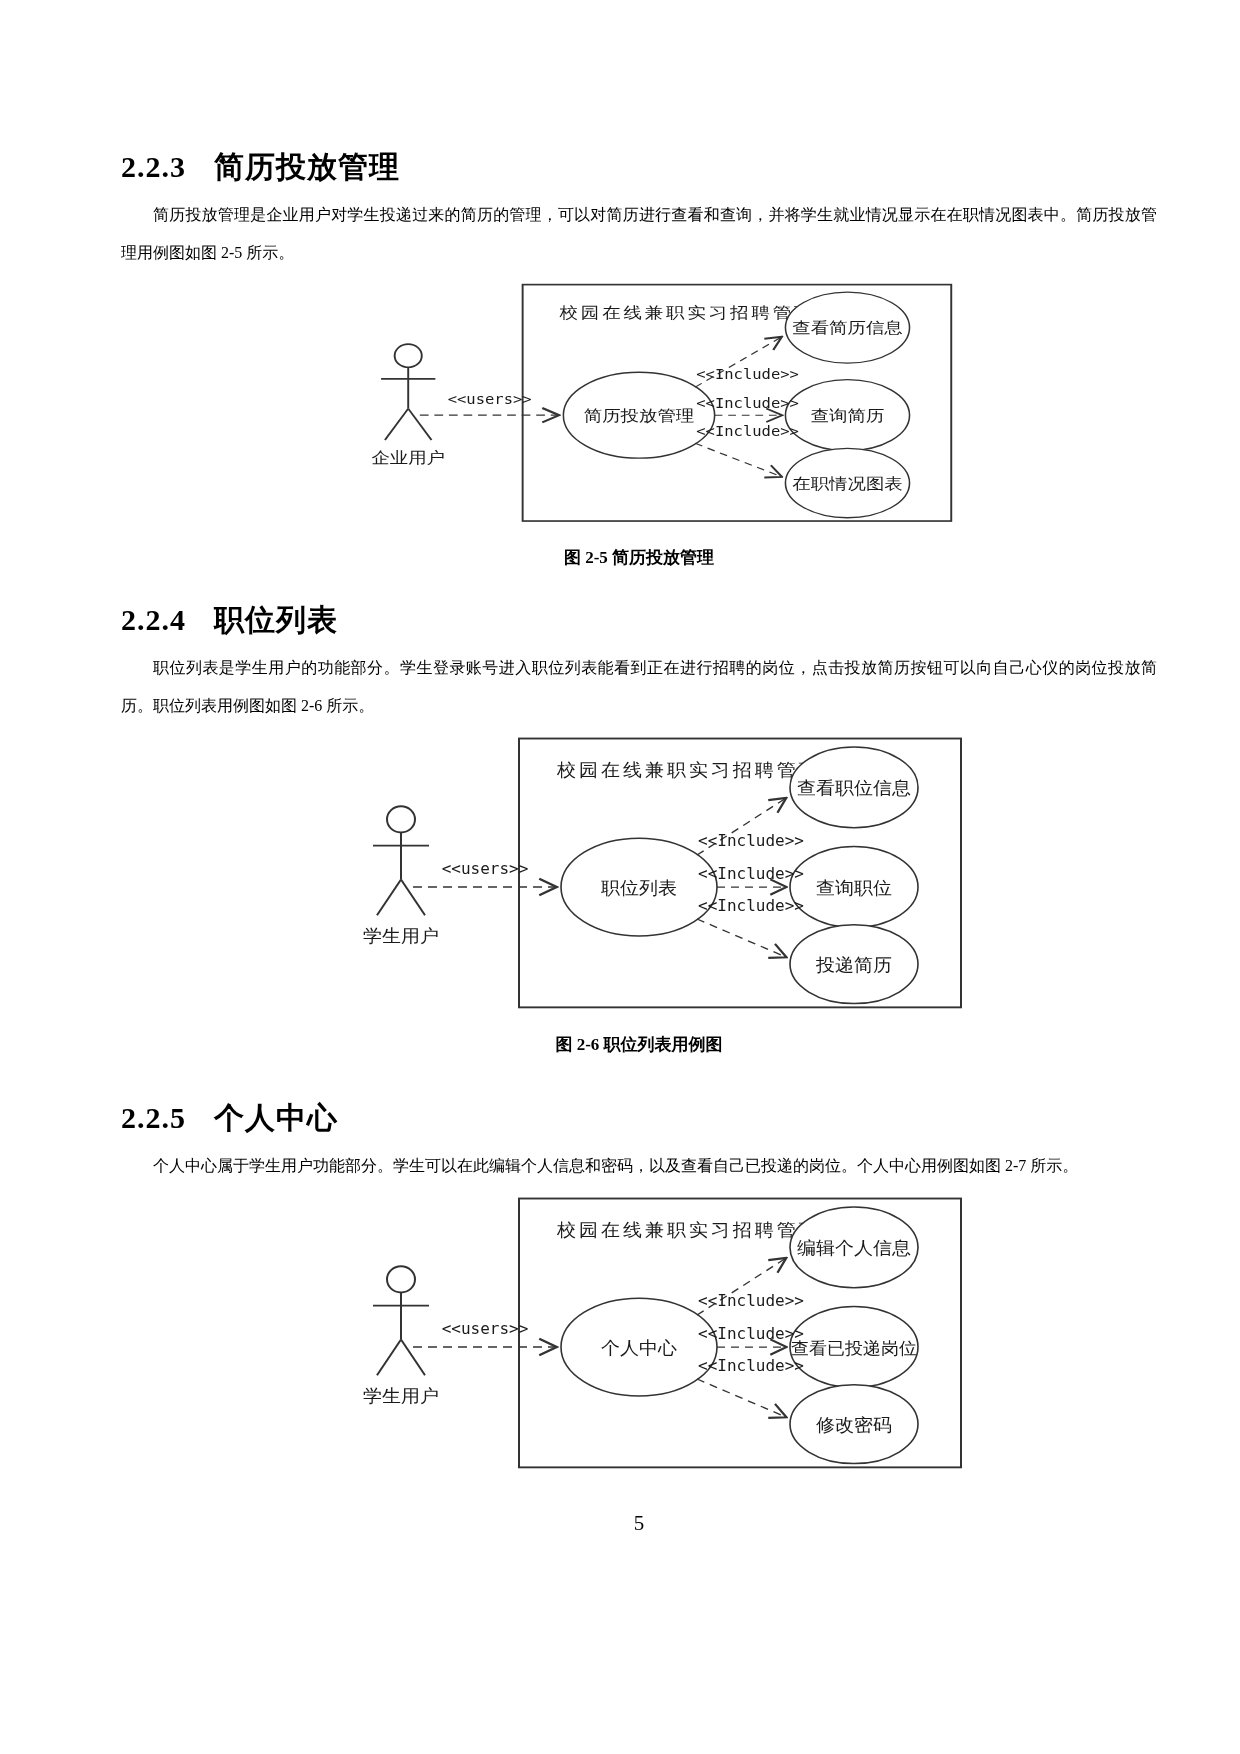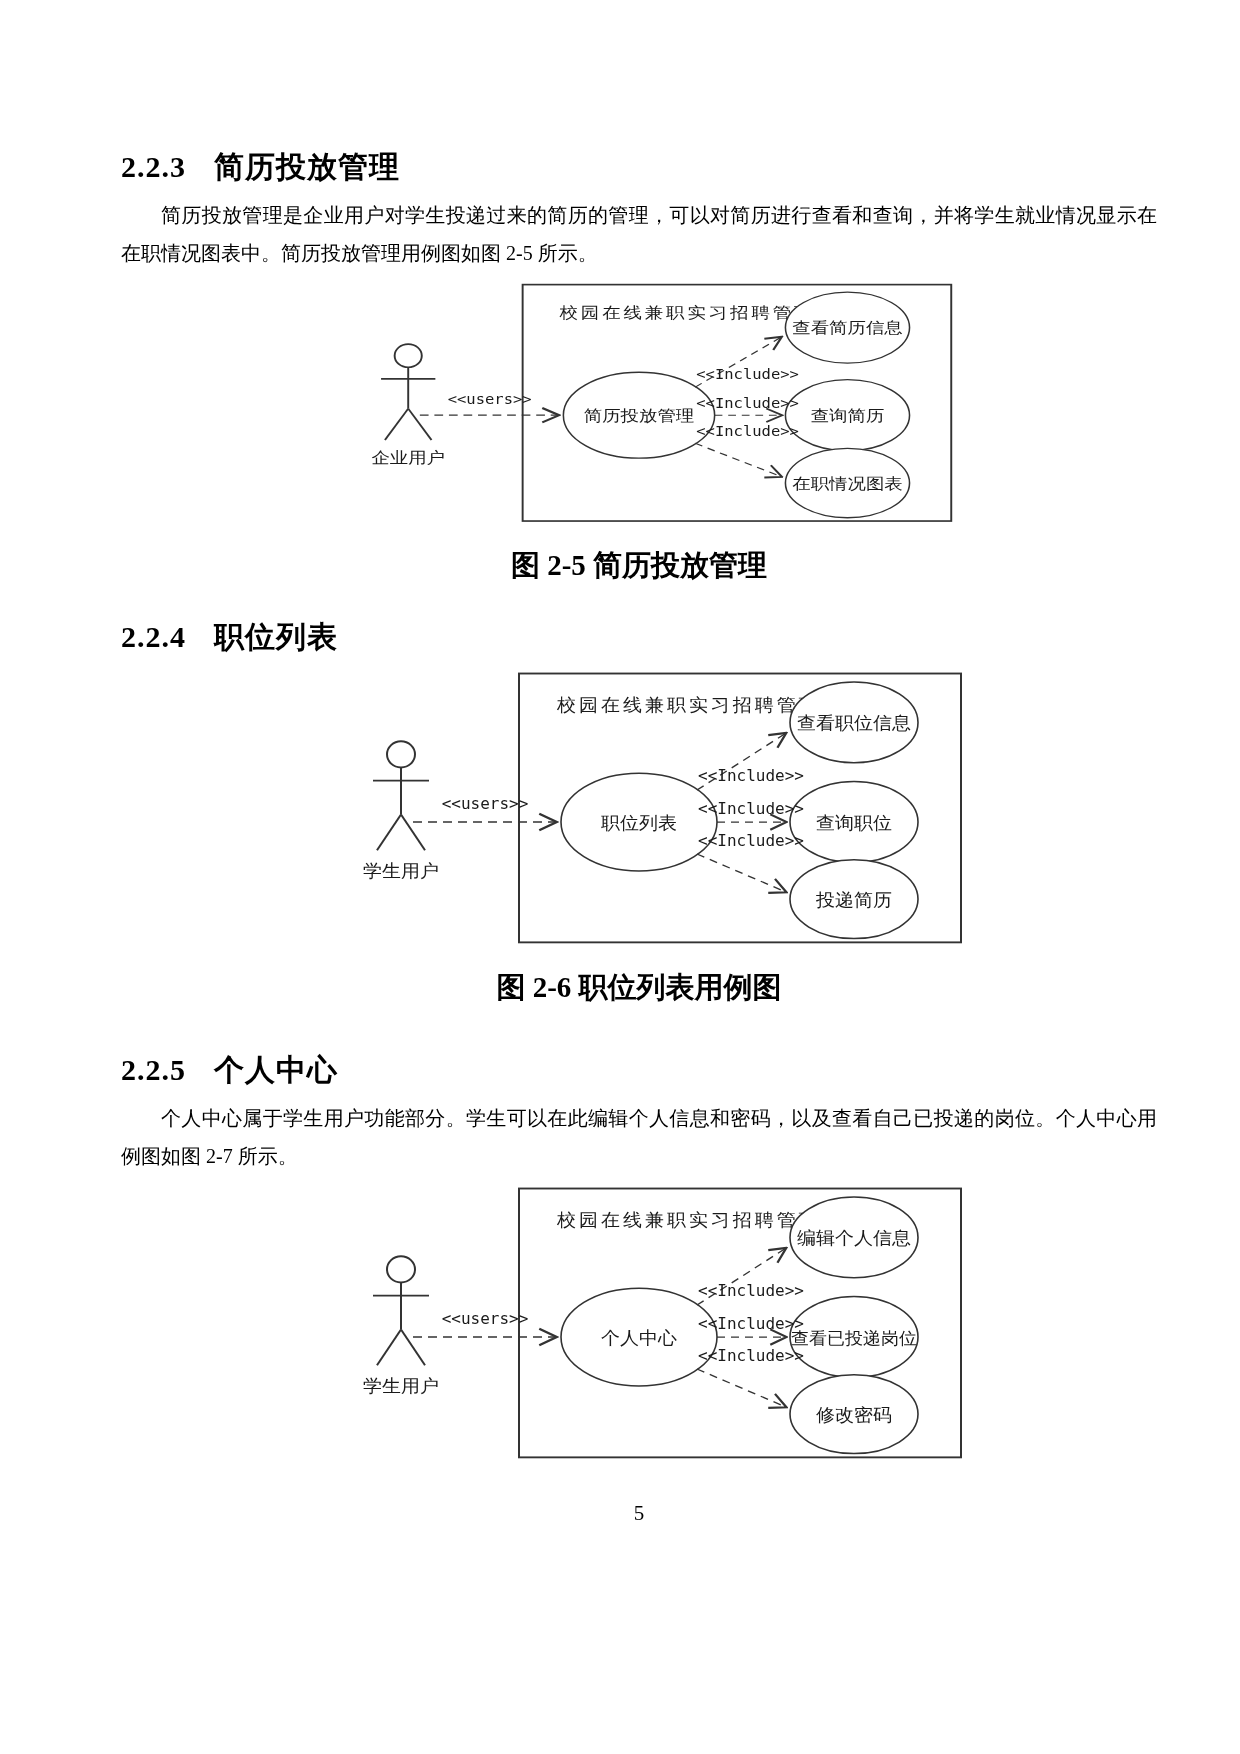--- a/index.html
+++ b/index.html
@@ -17,31 +17,31 @@
   }
   .sec-heading {
     font-weight: bold;
     font-size: 30px;
     line-height: 38px;
     margin: 0 0 10px 0;
     letter-spacing: 1px;
   }
   .sec-heading .num { margin-right: 28px; }
   .para {
-    font-size: 20px;
+    font-size: 16px;
     line-height: 38px;
     text-align: justify;
     text-indent: 2em;
     margin: 0;
   }
   .figure-wrap { text-align: center; }
   .uc-svg { display: block; margin: 6px auto 0 auto; }
   .fig-caption {
     font-weight: bold;
-    font-size: 29px;
+    font-size: 17px;
     margin: 20px 0 0 0;
   }
   .sect-2 .sec-heading { margin-top: 32px; }
   .sect-3 .sec-heading { margin-top: 43px; }
   .page-number {
     text-align: center;
     font-size: 21px;
     margin-top: 38px;
   }
   
@@ -99,20 +99,21 @@
         <text class="svg-mono" x="442" y="191" font-size="16" text-anchor="middle">&lt;&lt;Include&gt;&gt;</text>
       </svg>
       <p class="fig-caption">图 2-5 简历投放管理</p>
     </div>
   </div>
 
   <div class="sect-2">
     <h2 class="sec-heading">
       <span class="num">2.2.4</span><span>职位列表</span>
     </h2>
+    <p class="para">职位列表是学生用户的功能部分。学生登录账号进入职位列表能看到正在进行招聘的岗位，点击投放简历按钮可以向自己心仪的岗位投放简历。职位列表用例图如图 2-6 所示。</p>
 
     <div class="figure-wrap">
       <svg class="uc-svg" width="660" height="282" viewBox="0 0 660 300" preserveAspectRatio="none">
         <defs>
           <marker id="arr-b" viewBox="0 0 12 12" refX="10" refY="6" markerWidth="14" markerHeight="14" orient="auto-start-reverse">
             <path d="M1 1 L11 6 L1 11" fill="none" stroke="#333" stroke-width="1.4"></path>
           </marker>
         </defs>
         <rect x="210" y="8" width="442" height="286" fill="#fff" stroke="#333" stroke-width="2"></rect>
         <text class="svg-cn" x="248" y="48" font-size="19" letter-spacing="3">校园在线兼职实习招聘管理系统</text>

